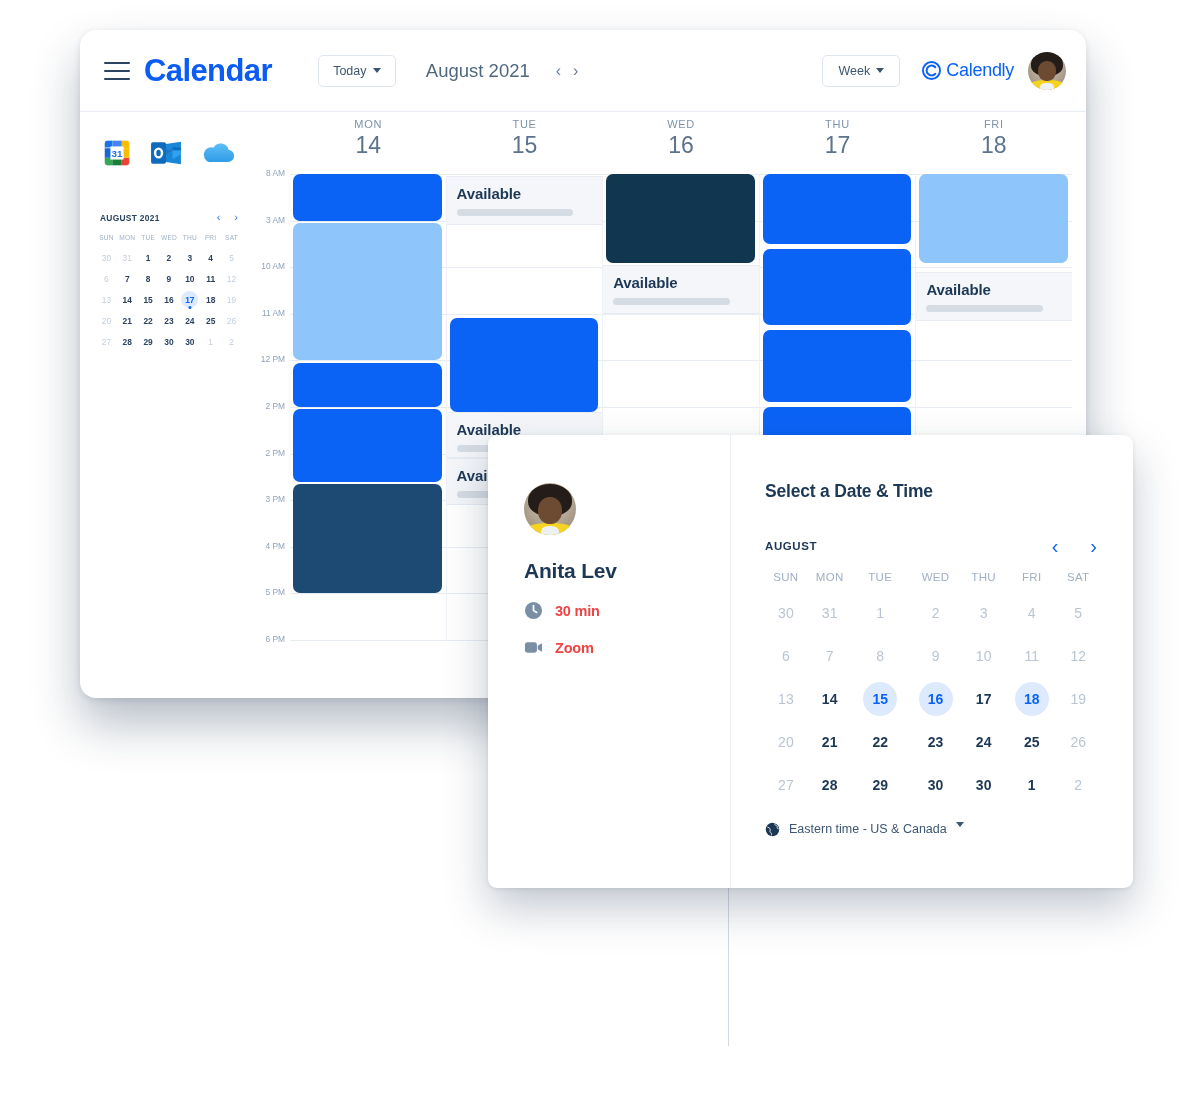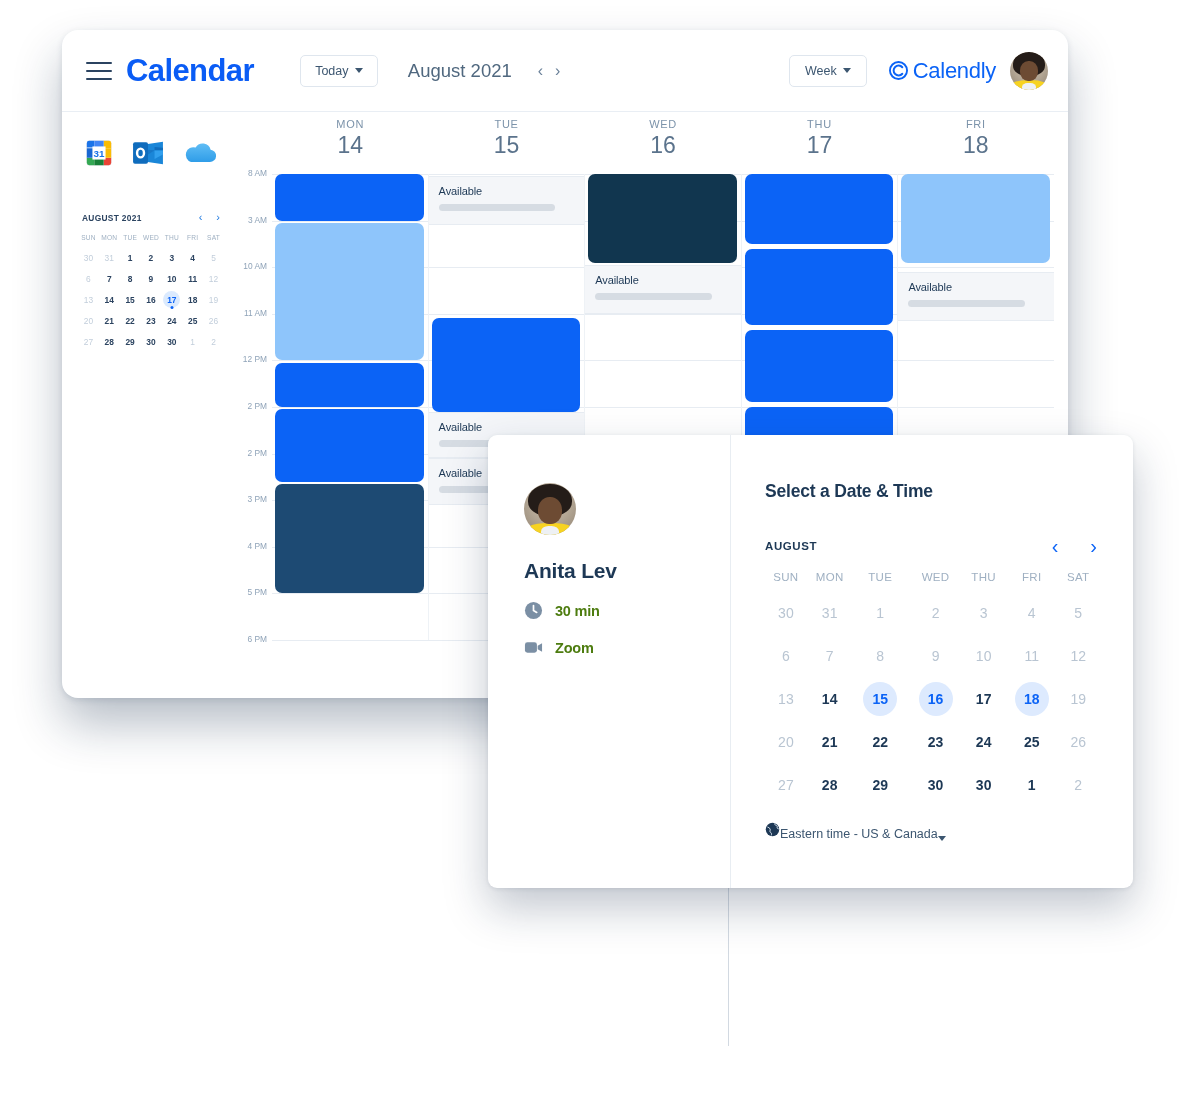--- a/index.html
+++ b/index.html
@@ -15,21 +15,21 @@
   #stage {
     position: relative;
     width: 1194px;
     height: 1107px;
     background: #ffffff;
   }
 
   
   #device {
     position: absolute;
-    left: 62px; top: 30px;
+    left: 80px; top: 30px;
     width: 1006px; height: 668px;
     background: #ffffff;
     border-radius: 16px;
     box-shadow: 0 26px 48px rgba(18,40,70,0.30),
                 0 2px 6px rgba(18,40,70,0.12);
     overflow: hidden;
   }
 
   
   #topbar {
@@ -78,21 +78,21 @@
   }
   .navarrows { display:flex; gap:12px; margin-left: 26px; color:#6a8099; font-size: 16px; }
   .navarrows span { cursor: pointer; line-height: 1; }
 
   .spacer { flex: 1; }
 
   #calendly-logo {
     display:flex; align-items:center; gap:5px;
     margin-left: 22px;
   }
-  #calendly-logo .ctext { font-size: 22px; color:#0b63f6; letter-spacing:-0.3px; }
+  #calendly-logo .ctext { font-size: 18px; color:#0b63f6; letter-spacing:-0.3px; }
 
   .avatar {
     border-radius: 50%;
     background: radial-gradient(circle at 50% 38%, #c8bcab 0%, #b4a795 48%, #8e8170 100%);
     position: relative;
     overflow: hidden;
     flex: none;
   }
   .avatar::before { 
     content:"";
@@ -197,21 +197,21 @@
   .ev.navy   { background:#11364f; }
   .ev.navy2  { background:#1d4a73; }
 
   .slot {
     position:absolute; left:0px; right:0px;
     background:#f4f6f9;
     border-top:1px solid #e7ecf2;
     border-bottom:1px solid #e7ecf2;
     padding: 8px 10px 0 10px;
   }
-  .slot .stitle { font-size: 11px; font-weight: normal; color:#1d3855; letter-spacing:-0.1px; }
+  .slot .stitle { font-size: 15px; font-weight: bold; color:#1d3855; letter-spacing:-0.1px; }
   .slot .sbar { margin-top: 7px; height: 7px; border-radius: 4px; background:#d6dce3; width: 86%; }
 
   
   #popup {
     position: absolute;
     left: 488px; top: 435px;
     width: 645px; height: 453px;
     background:#ffffff;
     border-radius: 9px;
     box-shadow: 0 20px 44px rgba(18,40,70,0.26), 0 1px 4px rgba(18,40,70,0.10);
@@ -220,21 +220,21 @@
     z-index: 30;
   }
   #popup-left { width: 242px; padding: 48px 0 0 36px; flex:none; }
   #popup-divider { width:1px; background:#e8edf2; margin: 0; }
   #popup-right { flex:1; padding: 46px 36px 12px 34px; }
 
   #host-avatar { width: 52px; height: 52px; }
   #host-name { margin-top: 24px; font-size: 21px; font-weight: bold; color:#1d3855; letter-spacing:-0.2px; }
   #event-title { margin-top: 4px; font-size: 25px; font-weight: bold; color:#0b63f6; letter-spacing:-0.7px; }
   .meta { display:flex; align-items:center; gap: 12px; margin-top: 18px; }
-  .meta .mtext { font-size: 14.5px; color:#4d7c0f; font-weight:bold; letter-spacing:-0.2px; }
+  .meta .mtext { font-size: 14.5px; color:#ef4444; font-weight:bold; letter-spacing:-0.2px; }
   .mico { width:19px; height:19px; flex:none; position:relative; }
 
   #popup-right h2 { margin:0; font-size: 17.5px; font-weight:bold; color:#1d3855; letter-spacing:-0.2px; }
   #bk-monthrow { display:flex; align-items:center; margin-top: 34px; }
   #bk-month { font-size: 11.5px; font-weight:bold; color:#1d3855; letter-spacing:0.6px; }
   #bk-nav { margin-left:auto; display:flex; gap: 32px; color:#0b63f6; font-size: 20px; }
   #bk-nav span { cursor:pointer; line-height:1; }
 
   #bkcal { width:100%; border-collapse: collapse; margin-top: 14px; }
   #bkcal th {
@@ -244,21 +244,21 @@
   #bkcal td {
     text-align:center; height: 43px; font-size: 14px;
     color:#1d3855; font-weight:bold; cursor:pointer;
   }
   #bkcal td.muted { color:#b9c5d2; font-weight:normal; cursor:default; }
   #bkcal td.avail span {
     display:inline-flex; align-items:center; justify-content:center;
     width: 34px; height:34px; border-radius:50%;
     background:#ddeafe; color:#0b63f6;
   }
-  #tzrow { display:flex; align-items:flex-end; margin-top: 16px; cursor:pointer; }
+  #tzrow { display:flex; align-items:flex-start; gap: 9px; margin-top: 16px; cursor:pointer; }
   #tztext { font-size: 12.5px; color:#3c5670; }
   .tzcaret { width:0;height:0;border-left:4px solid transparent;border-right:4px solid transparent;border-top:5px solid #3c5670; }
 
   
   #connector {
     position:absolute; left:728px; top:888px; width:1px; height:158px;
     background:#d2d9e1; z-index: 5;
   }
 </style>
 </head>

